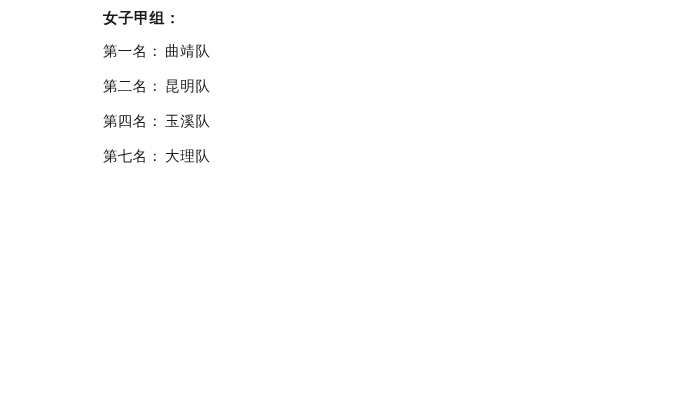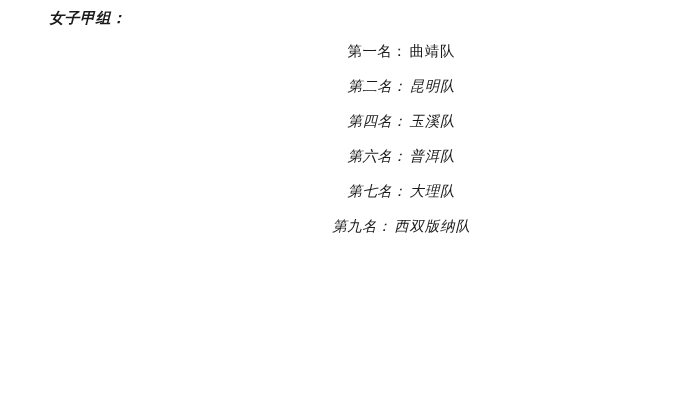--- a/index.html
+++ b/index.html
@@ -18,44 +18,41 @@
     position: relative;
     width: 700px;
     height: 405px;
     box-sizing: border-box;
     padding: 8px 0 0 0;
   }
   .doc-title {
     font-size: 15px;
     font-weight: bold;
     letter-spacing: 0.5px;
-    margin: 0 0 0 49px;
+    margin: 0 0 0 103px;
     padding: 0;
     line-height: 20px;
     height: 20px;
-    font-style: italic;
   }
   .rank-list {
     list-style: none;
-    margin: 12px;
+    margin: 0;
     padding: 0;
-    text-align: center;
   }
   .rank-item {
     display: block;
     font-size: 14.5px;
     line-height: 20px;
     height: 20px;
     margin: 0 0 0 103px;
     padding: 0;
     white-space: nowrap;
   }
   .rank-item + .rank-item {
     margin-top: 15px;
-    font-style: italic;
   }
   .rank-label {
     display: inline-block;
     letter-spacing: 0.3px;
   }
   .rank-sep {
     display: inline-block;
     letter-spacing: 0px;
   }
   .rank-team {
@@ -83,28 +80,22 @@
     <li class="rank-item">
       <span class="rank-label">第二名</span><span class="rank-sep">：</span><span class="rank-team">昆明队</span>
     </li>
 
 
     <li class="rank-item">
       <span class="rank-label">第四名</span><span class="rank-sep">：</span><span class="rank-team">玉溪队</span>
     </li>
 
 
-    <li class="rank-item">
-      <span class="rank-label">第六名</span><span class="rank-sep">：</span><span class="rank-team">普洱队</span>
-    </li>
 
     <li class="rank-item">
       <span class="rank-label">第七名</span><span class="rank-sep">：</span><span class="rank-team">大理队</span>
     </li>
 
 
-    <li class="rank-item">
-      <span class="rank-label">第九名</span><span class="rank-sep">：</span><span class="rank-team">西双版纳队</span>
-    </li>
 
 
   </ul>
 </div>
 
 </body></html>

